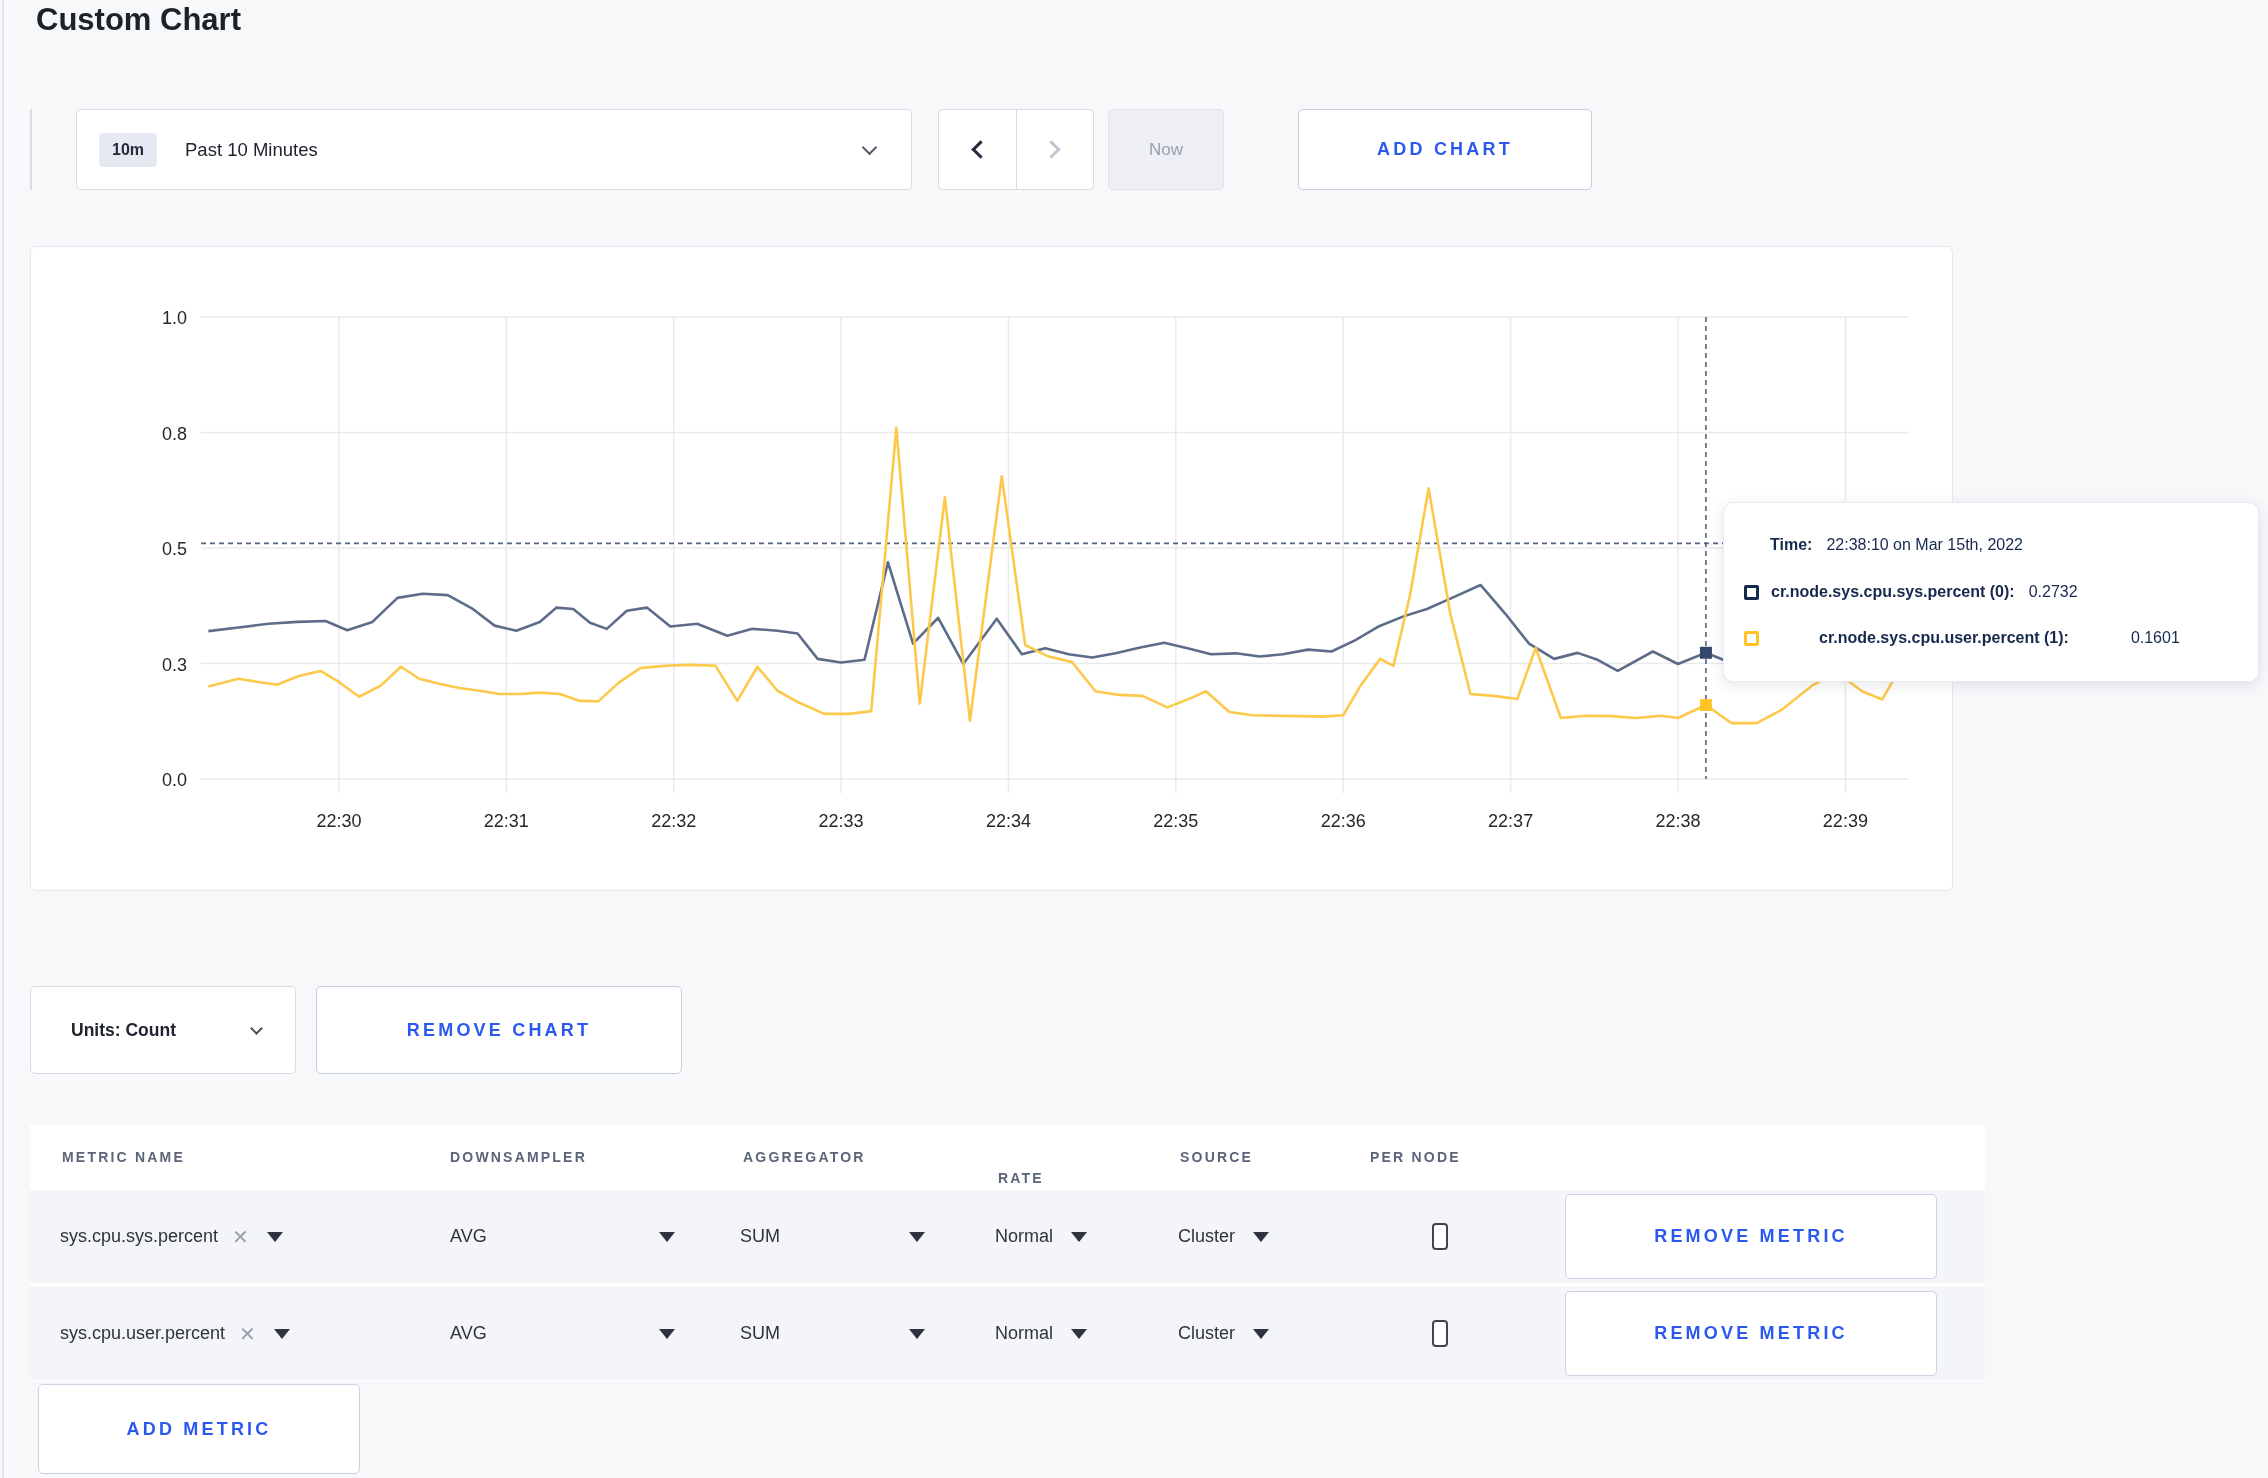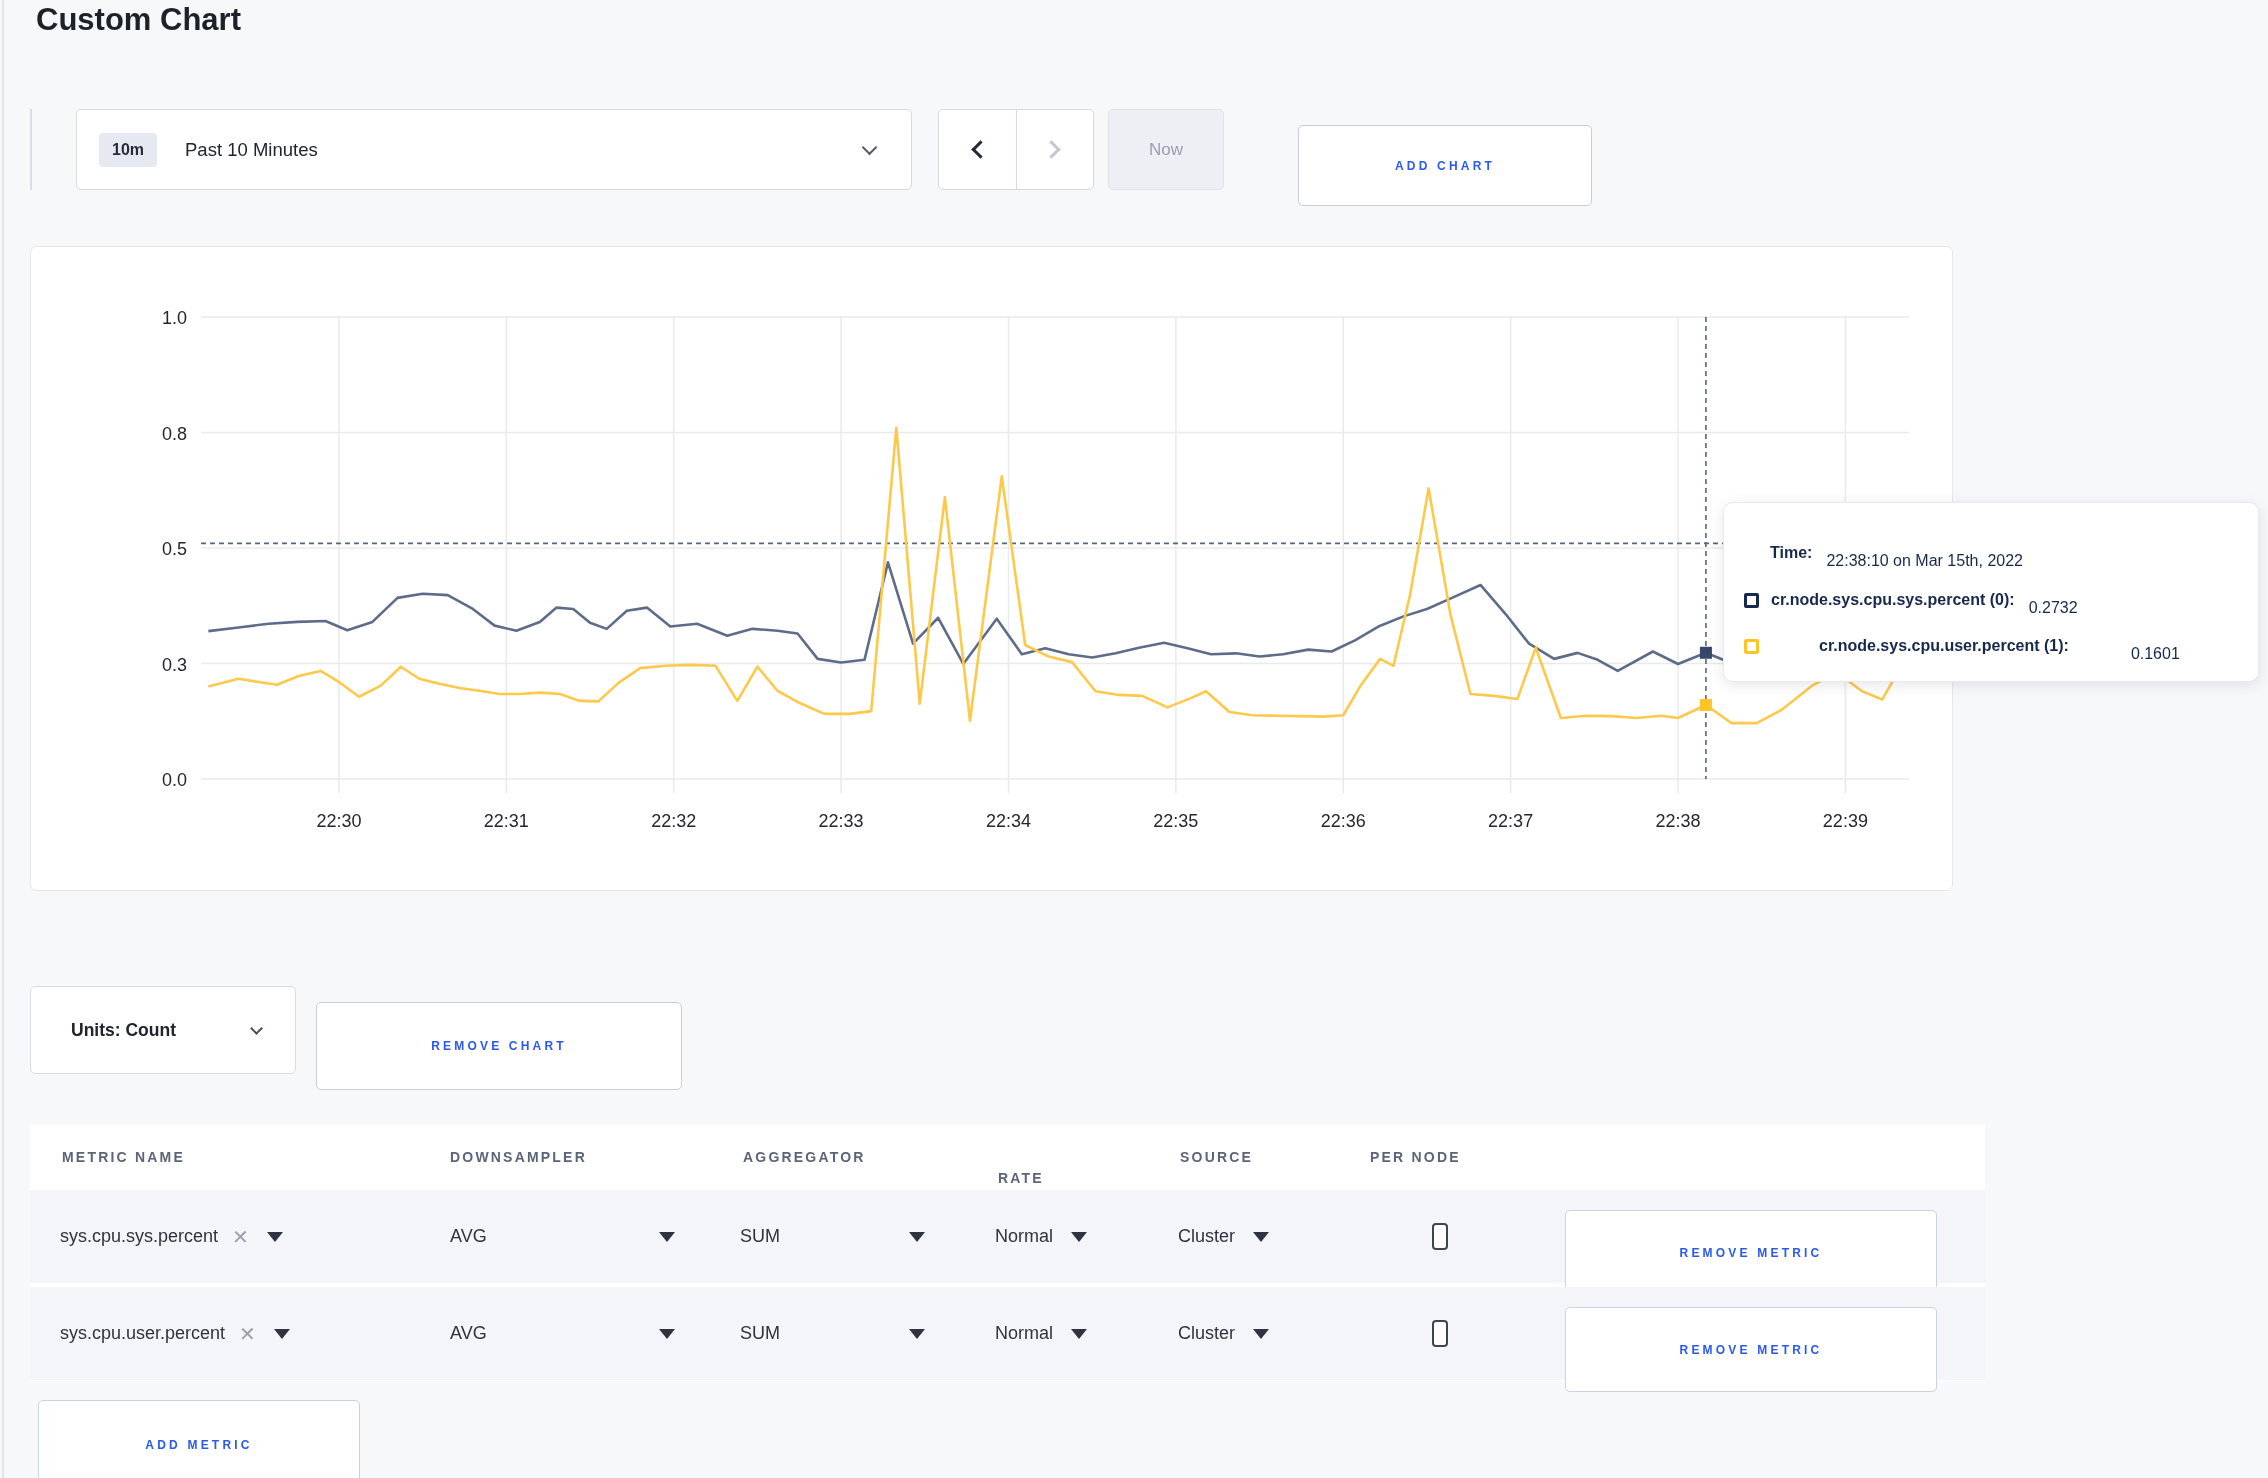--- a/index.html
+++ b/index.html
@@ -28,35 +28,35 @@
   .nav-cell + .nav-cell { border-left:1.5px solid #d7dae4; }
   .chev-l { width:13px; height:13px; border-left:3px solid #23283a; border-bottom:3px solid #23283a; transform:rotate(45deg); margin-left:6px;}
   .chev-r { width:13px; height:13px; border-right:3px solid #c3c7d3; border-top:3px solid #c3c7d3; transform:rotate(45deg); margin-right:6px;}
 
   #now-btn { left:1108px; top:109px; width:116px; height:81px; background:#edeff5; border:1.5px solid #e0e2eb;
     border-radius:5px; display:flex; align-items:center; justify-content:center;
     font-size:17px; color:#999fb0; cursor:default; }
 
   .blue-btn { background:#fff; border:1.5px solid #c8cddd; border-radius:5px;
     display:flex; align-items:center; justify-content:center;
-    font-size:12px; font-weight:700; letter-spacing:3.2px; color:#2b59f0; cursor:pointer;margin-top:16px; }
+    font-size:18px; font-weight:700; letter-spacing:3.2px; color:#2b59f0; cursor:pointer; }
   #add-chart-btn { left:1298px; top:109px; width:294px; height:81px; }
 
   #chart-card { left:30px; top:246px; width:1923px; height:645px; background:#fff;
     border:1.5px solid #e5e7ee; border-radius:6px; }
   #chart-svg { position:absolute; left:0; top:0; }
 
   #tooltip { left:1723px; top:502px; width:536px; height:180px; background:#fff;
     border:1px solid #e8eaf0; border-radius:10px; box-shadow:0 3px 14px rgba(40,50,80,0.12); }
   .tt-row { position:absolute; left:20px; display:flex; align-items:center; font-size:16px; color:#16294d; }
   .tt-swatch { width:15px; height:15px; border-radius:2px; background:#fff; margin-right:12px; }
   .sw-navy { border:3px solid #16294d; }
   .sw-yellow { border:3px solid #ffc426; }
   .tt-label { font-weight:700; }
-  .tt-value { margin-left:14px; font-weight:400;margin-top:16px; }
+  .tt-value { margin-left:14px; font-weight:400; }
 
   #units-btn { left:30px; top:986px; width:266px; height:88px; border-color:#d9dce6;
     display:flex; align-items:center; cursor:pointer; }
   #units-label { margin-left:40px; font-size:17.5px; font-weight:700; color:#20242e; }
   #units-chevron { position:absolute; right:34px; top:37px; width:9px; height:9px; border-width:2px; border-color:#494e5c; }
   #remove-chart-btn { left:316px; top:986px; width:366px; height:88px; }
 
   #table-card { left:30px; top:1125px; width:1955px; height:256px; background:#fff; }
   .th { position:absolute; top:24px; font-size:14px; font-weight:700; letter-spacing:2.2px; color:#5b6478; }
 

